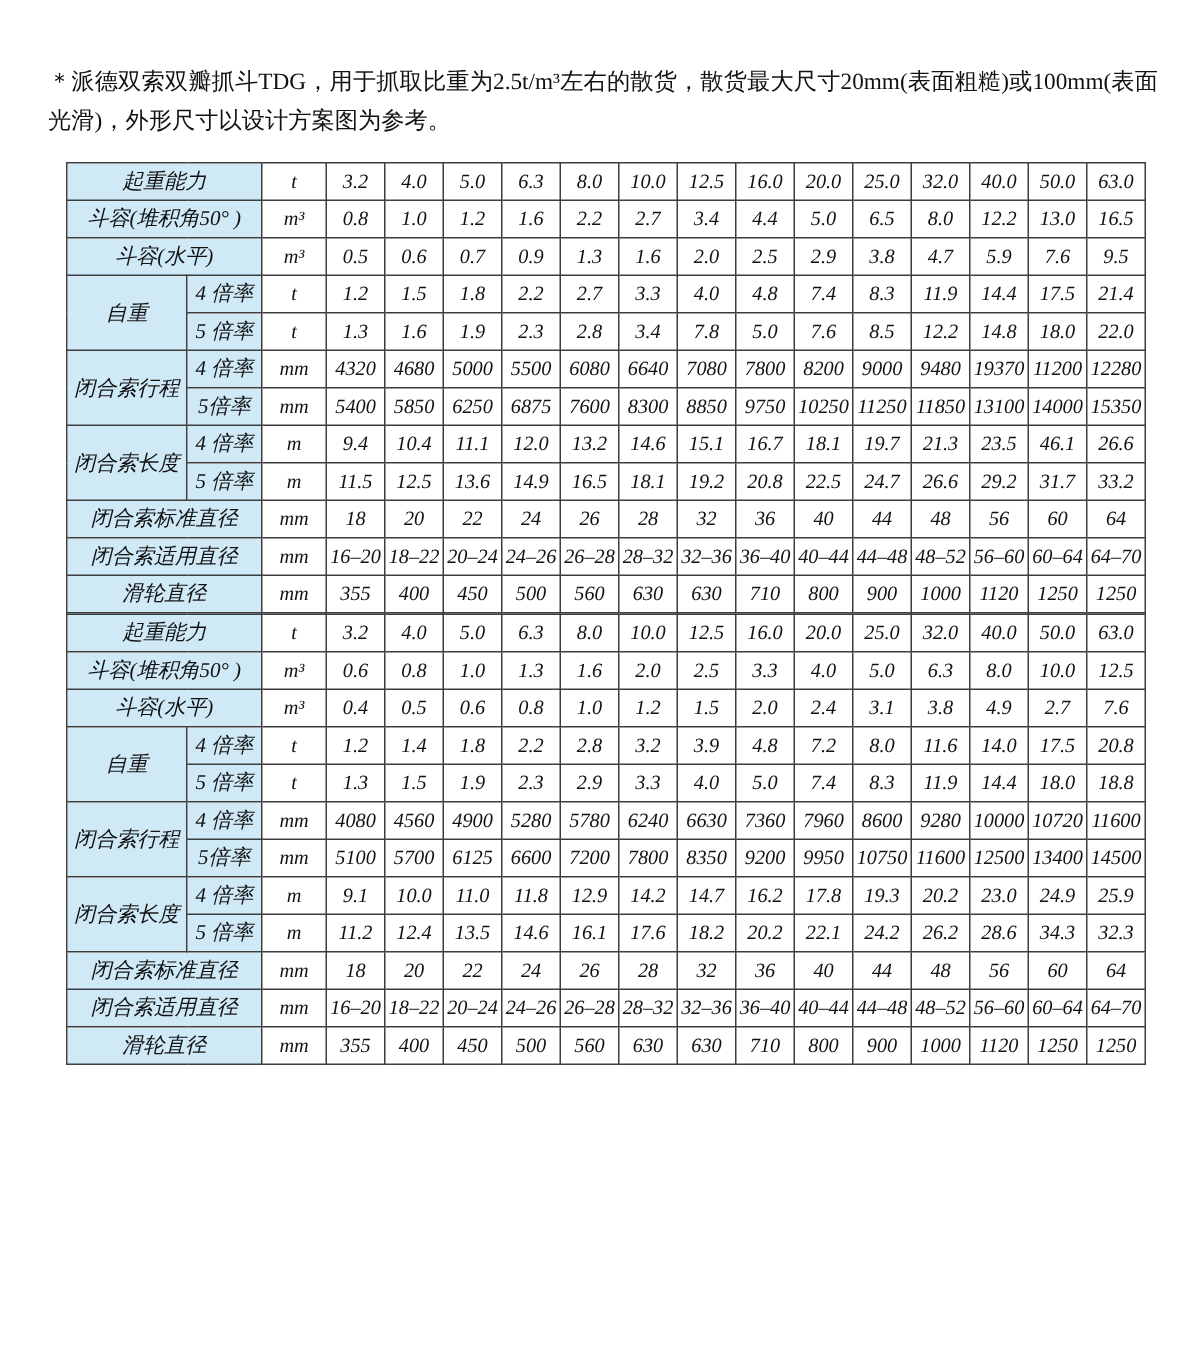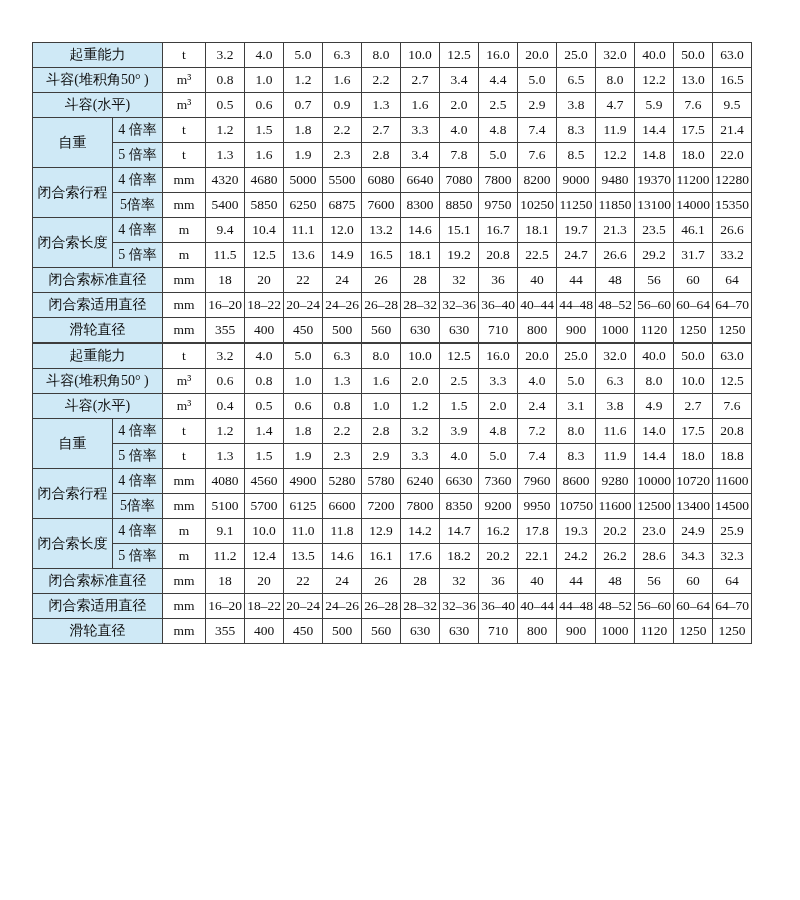--- a/index.html
+++ b/index.html
@@ -20,21 +20,22 @@
     font-size: 15.5px;
     line-height: 26px;
     margin: 0 0 14px 0;
     text-align: justify;
   }
   .para-2 { margin-top: 66px; }
   table.spec {
     border-collapse: collapse;
     table-layout: fixed;
     width: 719px;
-    margin-left: 0;
+    margin-left: 12px;
+    font-style: italic;
   }
   table.spec td {
     border: 1px solid #3d3d3d;
     text-align: center;
     vertical-align: middle;
     height: 25px;
     padding: 0 1px;
     font-size: 13.5px;
     white-space: nowrap;
     overflow: hidden;
@@ -46,20 +47,21 @@
     font-size: 14px;
   }
   table.spec td.unit { font-size: 13.5px; }
   table.spec td.val  { font-size: 13.5px; }
 </style>
 </head>
 <body>
 
 <div class="page">
 
+  <p class="para">＊派德双索双瓣抓斗TDG，用于抓取比重为2.5t/m³左右的散货，散货最大尺寸20mm(表面粗糙)或100mm(表面光滑)，外形尺寸以设计方案图为参考。</p>
 
   <table class="spec">
     <colgroup>
       <col style="width:80px">
         <col style="width:50px">
         <col style="width:43px">
       <col style="width:39px">
         <col style="width:39px">
         <col style="width:39px">
         <col style="width:39px">

